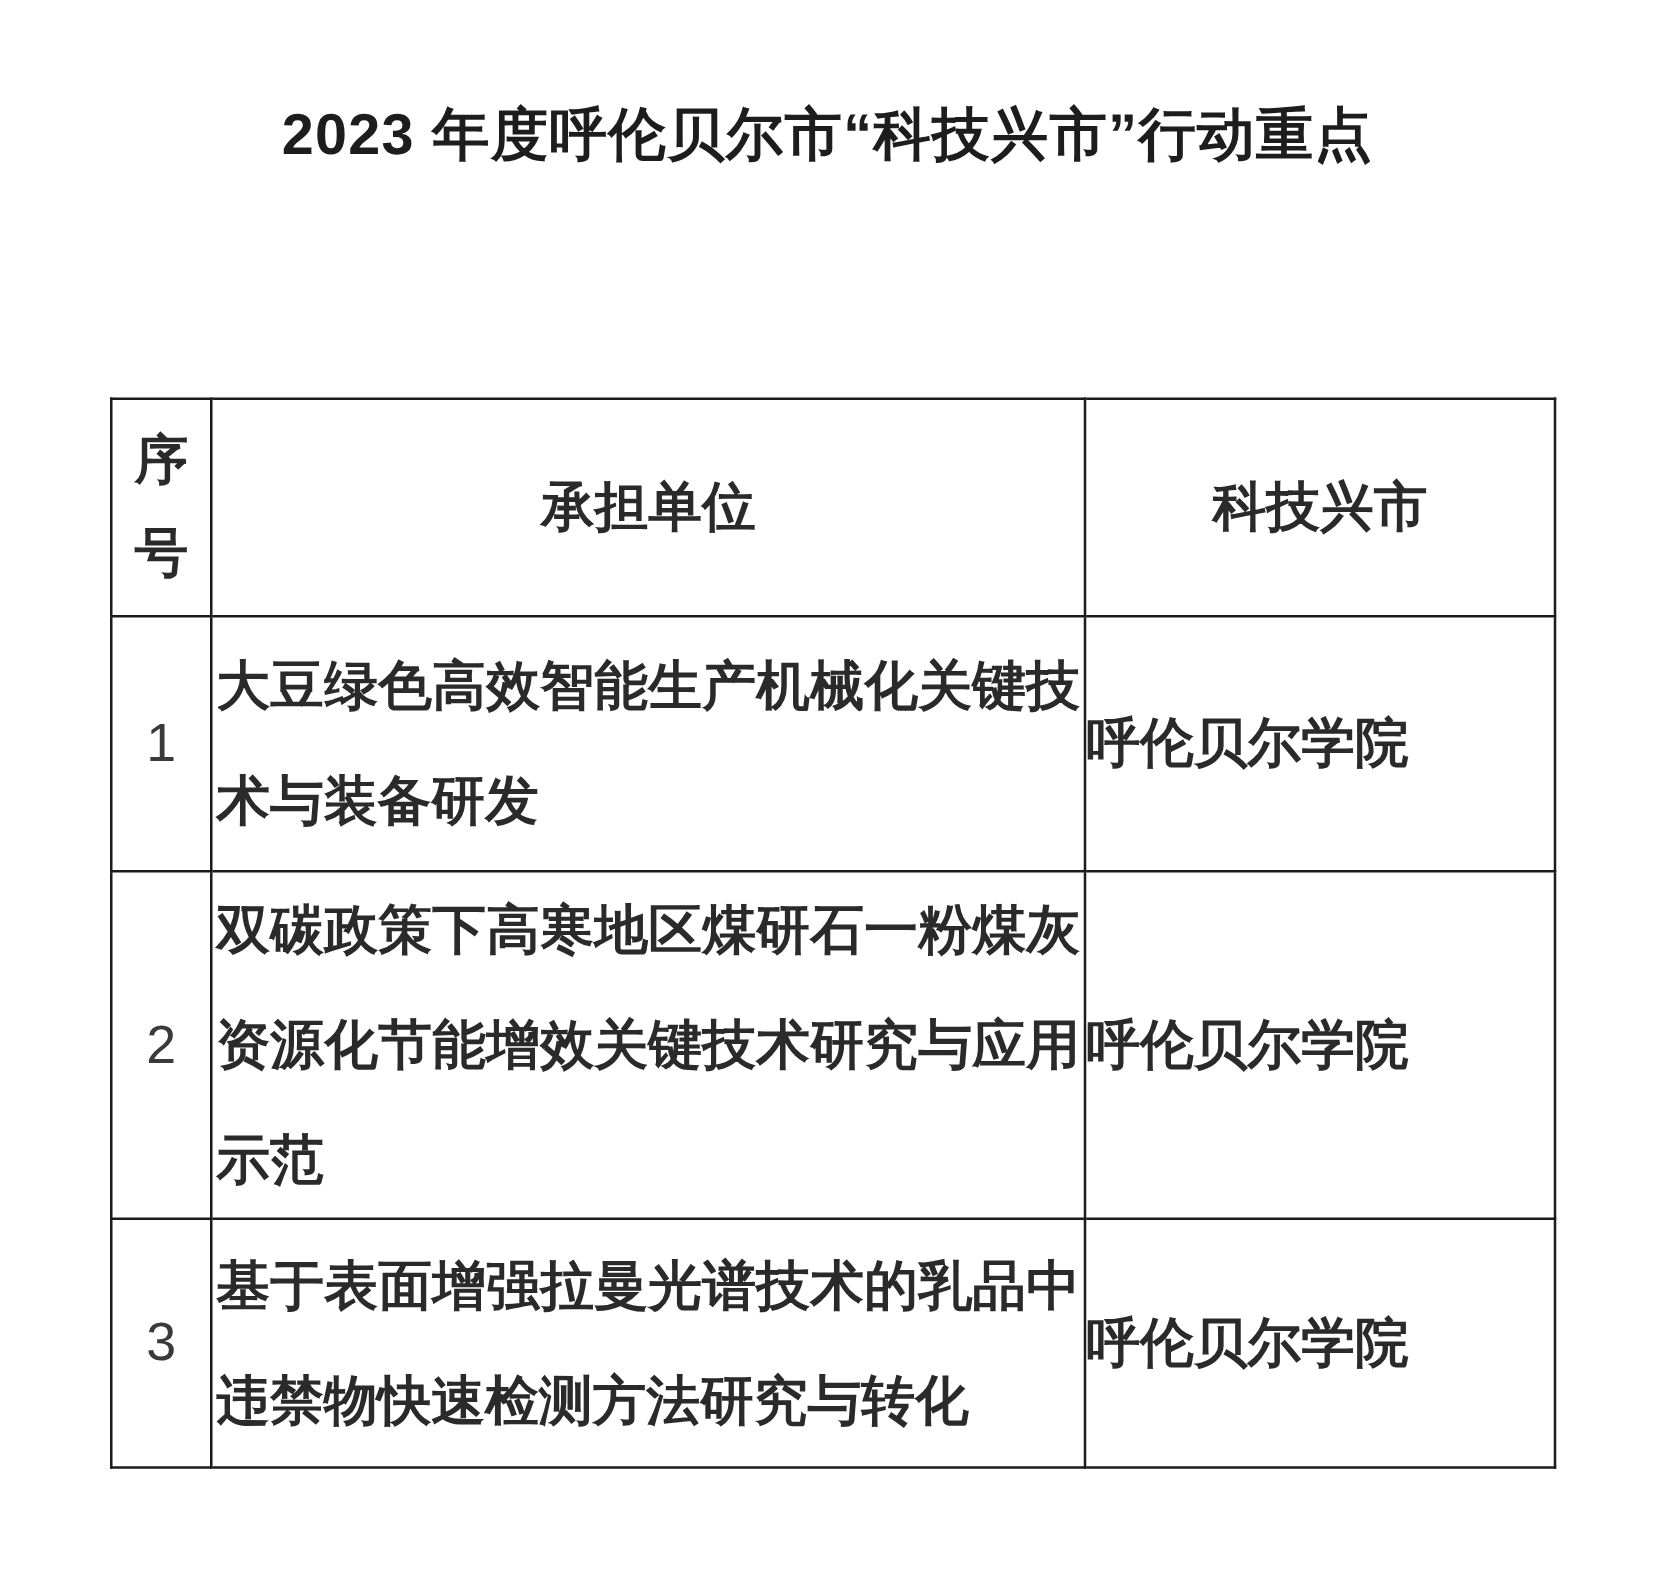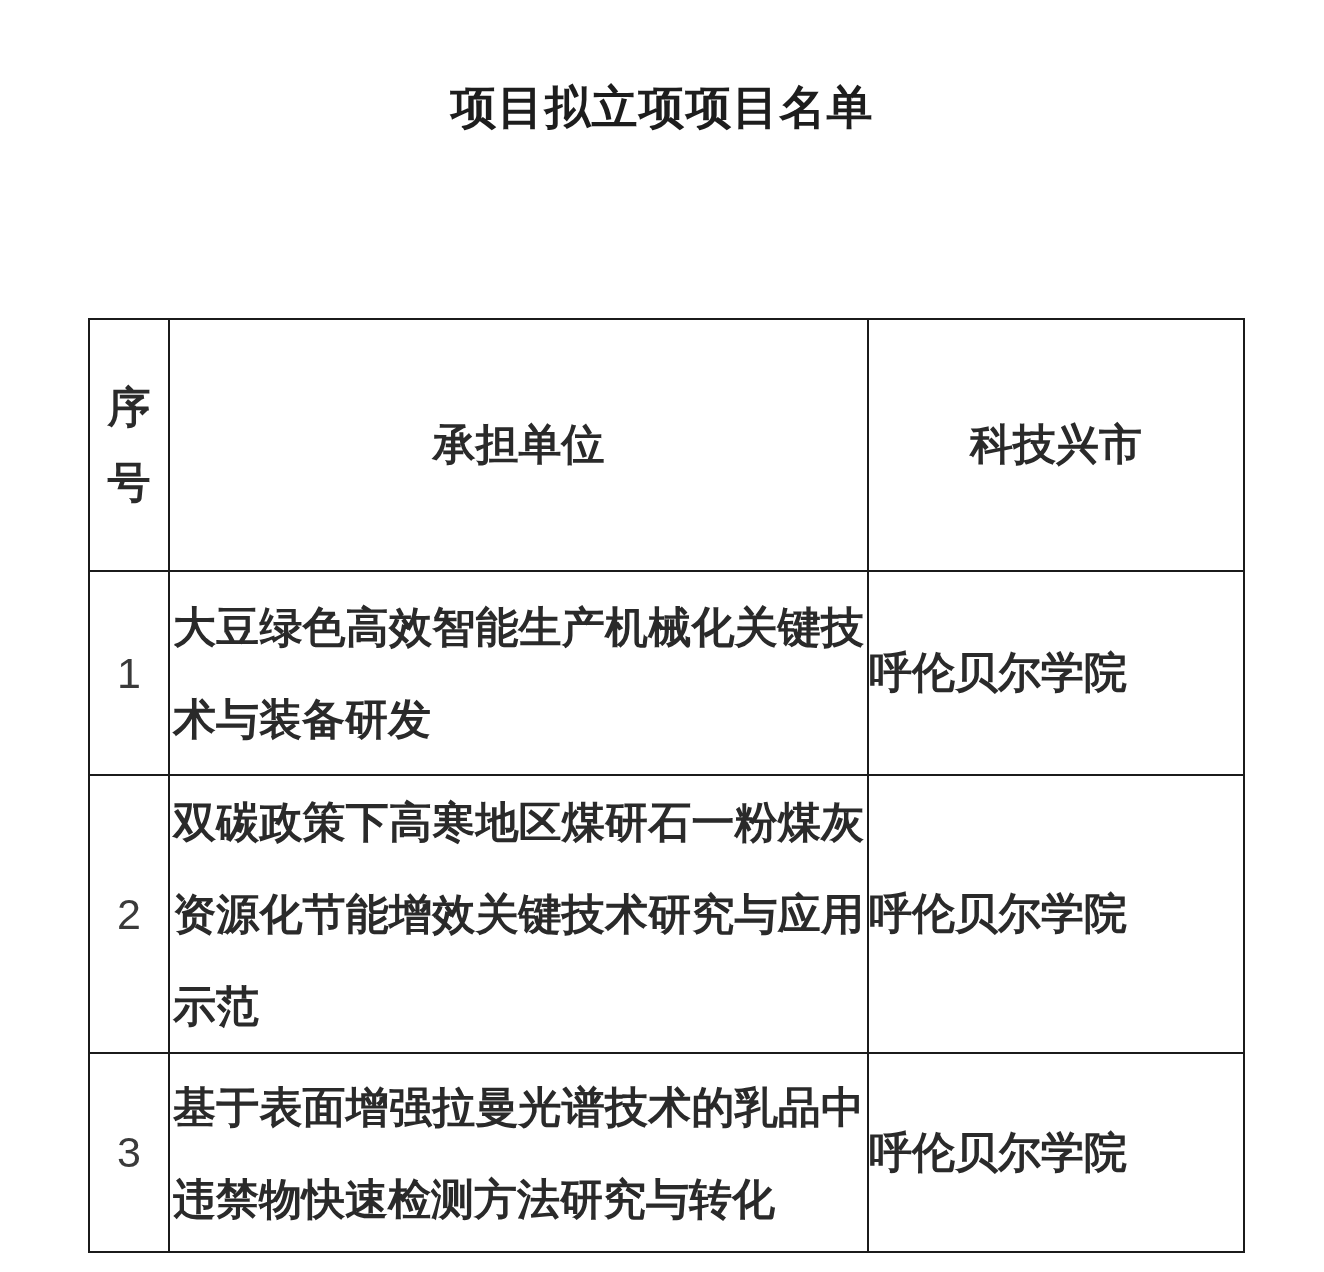--- a/index.html
+++ b/index.html
@@ -40,21 +40,21 @@
   .doc-table col.col-seq     { width: 80px;  }
   .doc-table col.col-project { width: 699px; }
   .doc-table col.col-unit    { width: 376px; }
   .doc-table th, .doc-table td {
     border: 2px solid #1b1b1b;
     vertical-align: middle;
     padding: 0;
     overflow: hidden;
   }
   .doc-table { border: 2px solid #1b1b1b; }
-  tr.row-header { height: 252px; }
+  tr.row-header { height: 174px; }
   tr.row-1      { height: 204px; }
   tr.row-2      { height: 276px; }
   tr.row-3      { height: 199px; }
   th.cell-head {
     font-weight: 700;
     text-align: center;
     color: #2a2a2a;
   }
   .seq-head-wrap {
     display: inline-block;
@@ -82,21 +82,21 @@
     font-weight: 700;
     color: #2a2a2a;
   }
 </style>
 </head>
 <body>
 
 <div class="page">
 
   <div class="doc-title">
-    <div>项目拟立项项目名单</div>
+    <div>2023 年度呼伦贝尔市“科技兴市”行动重点</div>
   </div>
 
   <table class="doc-table">
     <colgroup>
       <col class="col-seq">
       <col class="col-project">
       <col class="col-unit">
     </colgroup>
     <tbody>
         <tr class="row-header">

